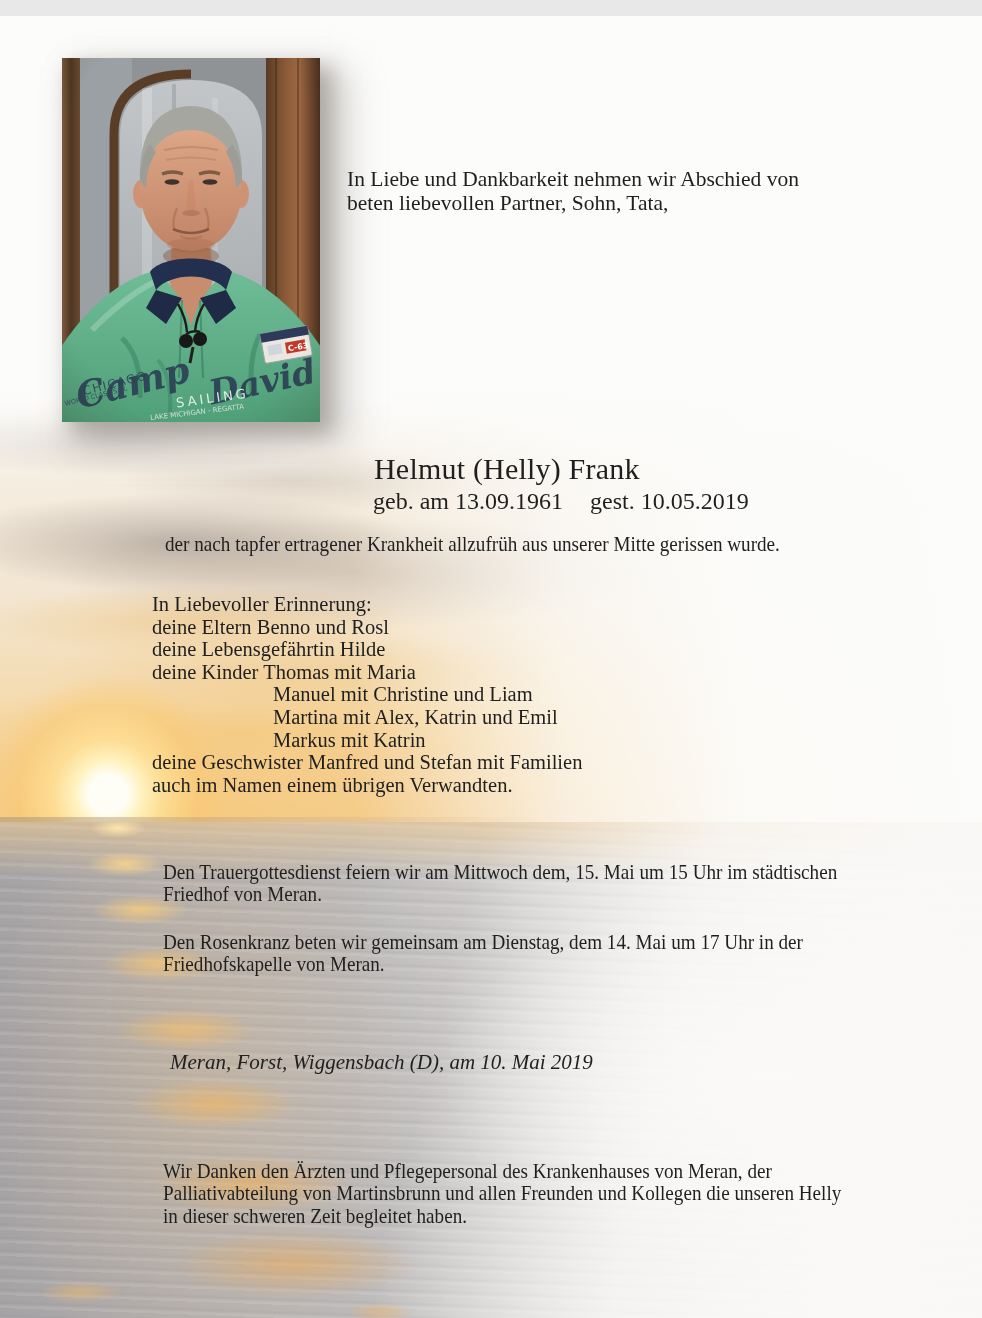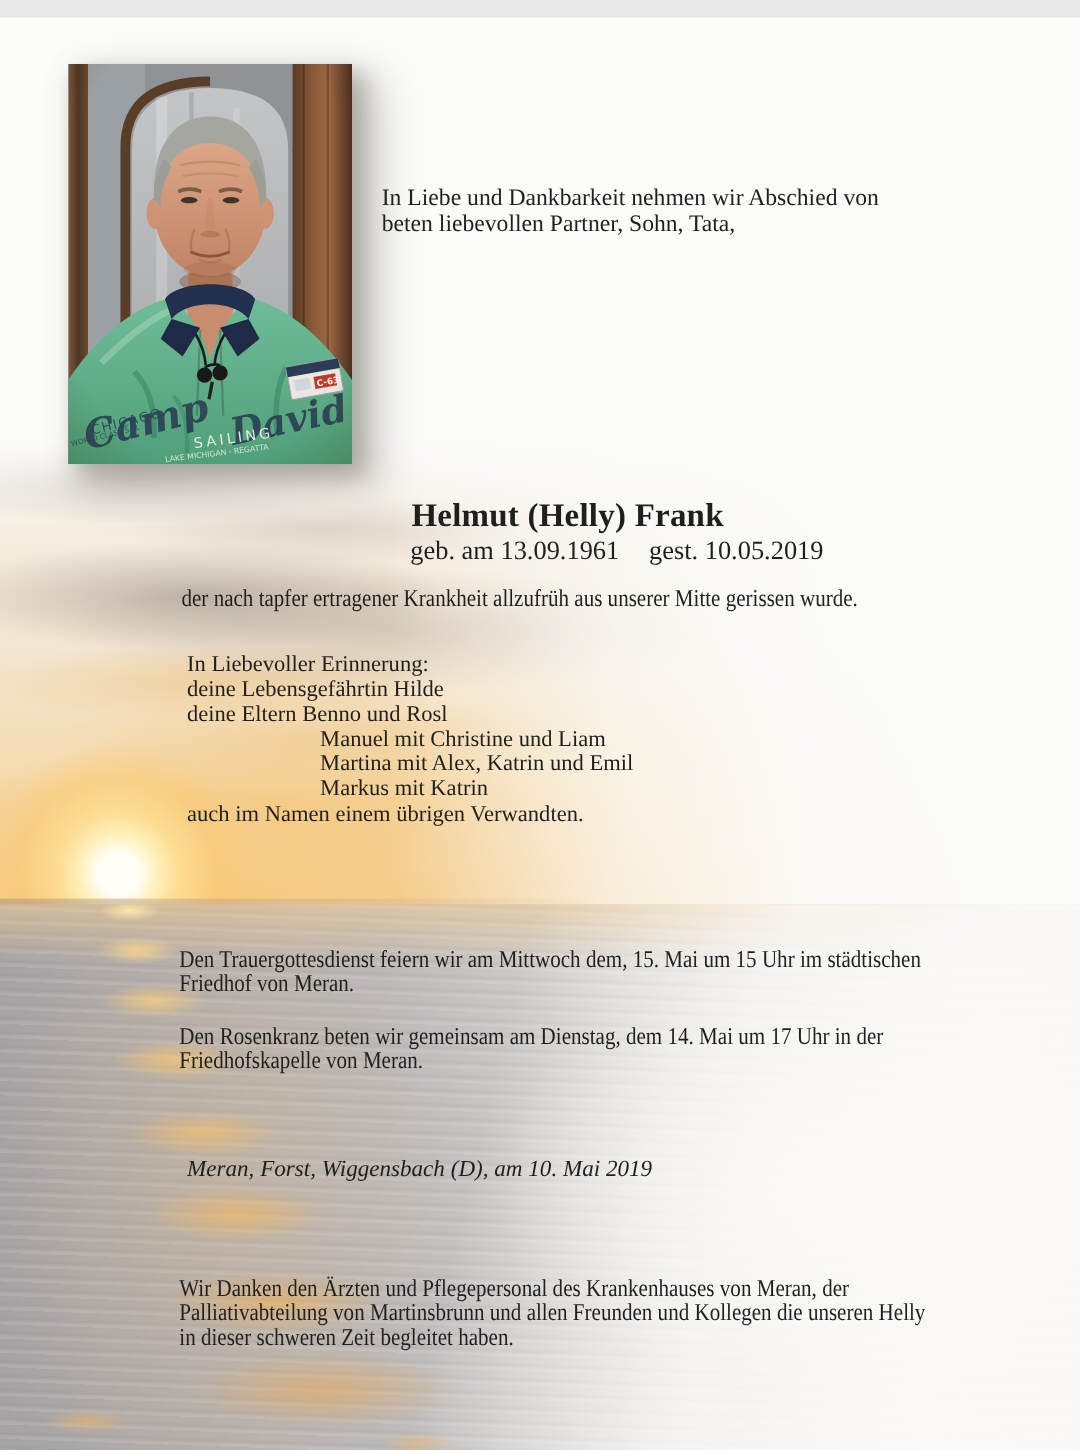--- a/index.html
+++ b/index.html
@@ -60,26 +60,26 @@
   
   .photo{
     position:absolute;left:62px;top:42px;width:258px;height:364px;margin:0;z-index:4;
     box-shadow:10px 10px 20px 2px rgba(125,120,112,.50), 22px 18px 36px 6px rgba(140,135,128,.32);
     overflow:hidden;
   }
   .photo svg{display:block;}
   
   .txt{position:absolute;z-index:6;white-space:nowrap;}
   .intro{left:347px;top:152px;font-size:21.5px;line-height:23.5px;}
-  .name{left:374px;top:436px;font-size:30px;font-weight:bold;margin:0;letter-spacing:.2px;}
+  .name{left:374px;top:436px;font-size:30px;font-weight:normal;margin:0;letter-spacing:.2px;}
   .dates{left:373px;top:472px;font-size:24px;}
   .dates .gap{margin-left:27px;}
   .cond{transform:scaleX(.87);transform-origin:0 0;}
   .eulogy{left:165px;top:516px;font-size:22px;line-height:24px;}
-  .remember{left:170px;top:577px;font-size:20.5px;line-height:22.6px;}
+  .remember{left:152px;top:577px;font-size:20.5px;line-height:22.6px;}
   .remember .ind{padding-left:121px;}
   .service1{left:163px;top:845px;font-size:22px;line-height:22.3px;}
   .service2{left:163px;top:915px;font-size:22px;line-height:22.3px;}
   .dateline{left:170px;top:1034px;font-size:21px;font-style:italic;}
   .thanks{left:163px;top:1144px;font-size:22px;line-height:22.3px;}
 </style>
 </head>
 <body>
 
 <div class="page">
@@ -208,25 +208,27 @@
 
   <h1 class="txt name">Helmut (Helly) Frank</h1>
   <div class="txt dates">
     <span>geb. am 13.09.1961</span><span class="gap">gest. 10.05.2019</span>
   </div>
 
   <div class="txt eulogy cond">der nach tapfer ertragener Krankheit allzufrüh aus unserer Mitte gerissen wurde.</div>
 
   <div class="txt remember">
     <div>In Liebevoller Erinnerung:</div>
+    <div>deine Eltern Benno und Rosl</div>
     <div>deine Lebensgefährtin Hilde</div>
-    <div>deine Eltern Benno und Rosl</div>
+    <div>deine Kinder Thomas mit Maria</div>
     <div class="ind">Manuel mit Christine und Liam</div>
     <div class="ind">Martina mit Alex, Katrin und Emil</div>
     <div class="ind">Markus mit Katrin</div>
+    <div>deine Geschwister Manfred und Stefan mit Familien</div>
     <div>auch im Namen einem übrigen Verwandten.</div>
   </div>
 
   <div class="txt service1 cond">
     <div>Den Trauergottesdienst feiern wir am Mittwoch dem, 15. Mai um 15 Uhr im städtischen</div>
     <div>Friedhof von Meran.</div>
   </div>
 
   <div class="txt service2 cond">
     <div>Den Rosenkranz beten wir gemeinsam am Dienstag, dem 14. Mai um 17 Uhr in der</div>

